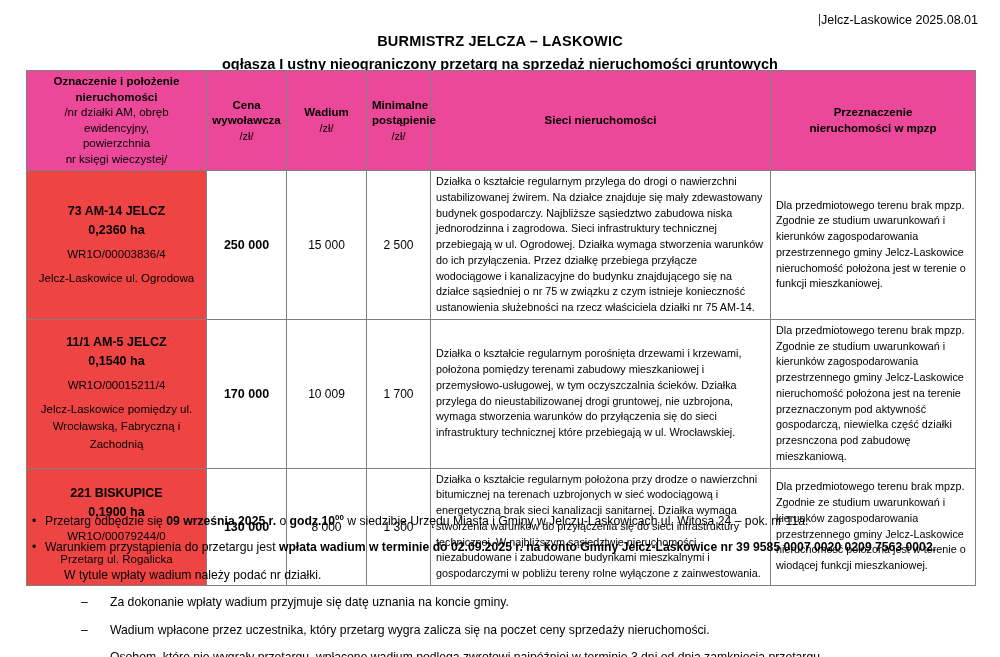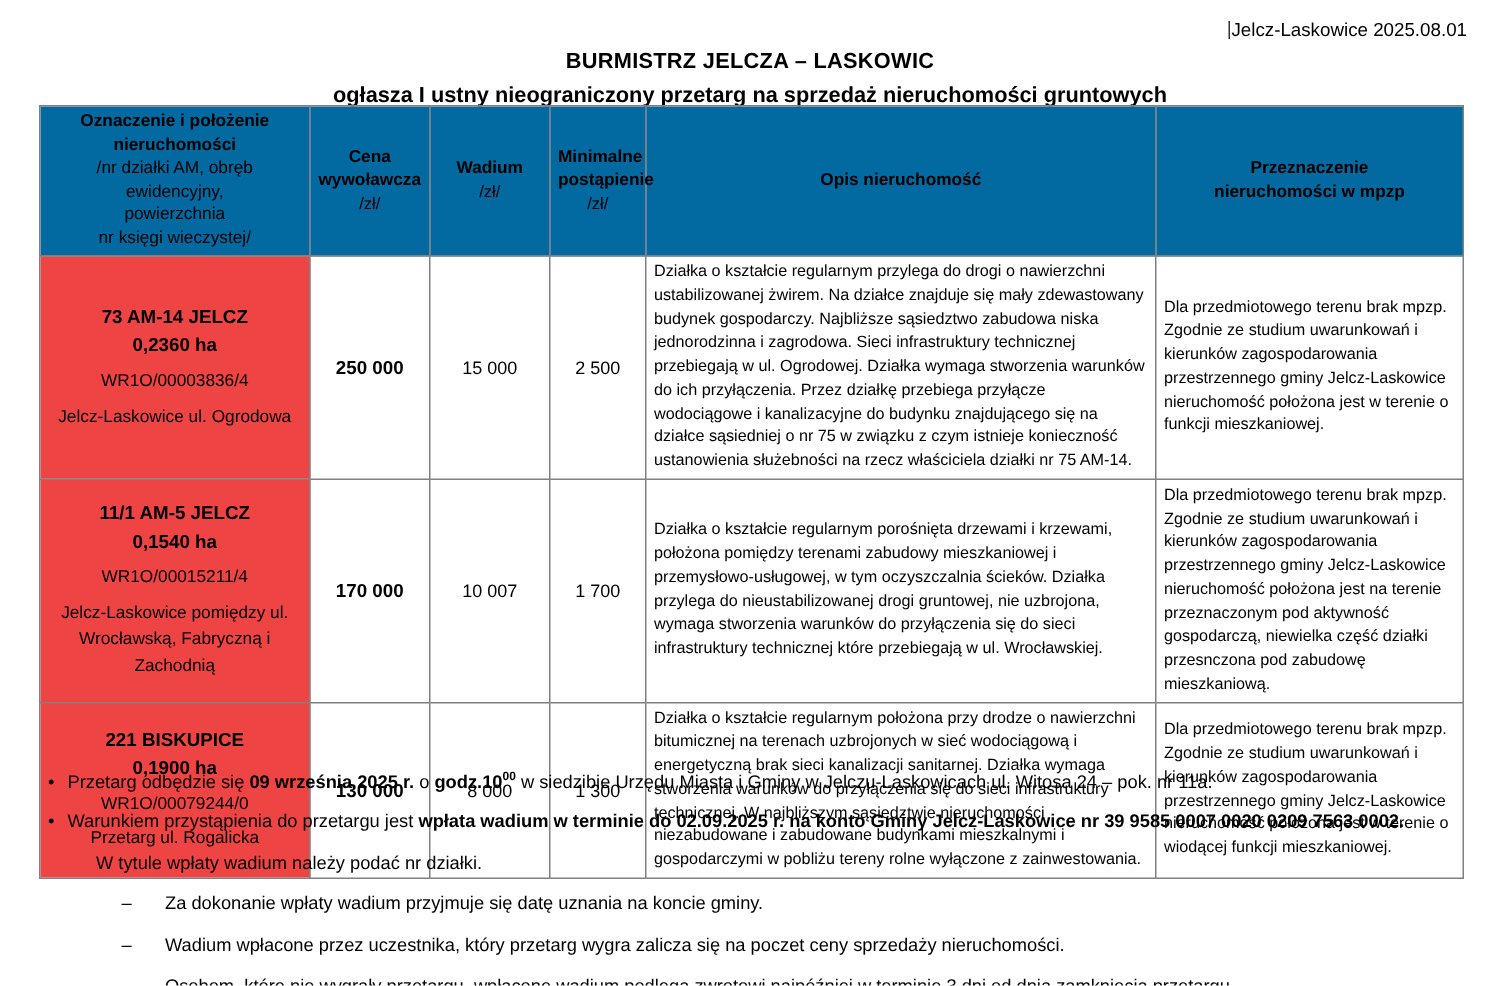--- a/index.html
+++ b/index.html
@@ -74,21 +74,21 @@
     width: 949px;
     border: 1px solid #808080;
   }
   table.offer td, table.offer th {
     border: 1px solid #808080;
     vertical-align: middle;
     padding: 3px 5px;
     box-sizing: border-box;
   }
   thead th {
-    background: #0369a1;
+    background: #ec4899;
     font-size: 11.5px;
     font-weight: bold;
     line-height: 1.35;
     text-align: center;
     height: 88px;
   }
   th .sub {
     font-weight: normal;
     font-size: 11px;
   }
@@ -241,21 +241,21 @@
           <th>
             <div>Wadium</div>
             <div class="sub">/zł/</div>
           </th>
           <th>
             <div>Minimalne</div>
             <div>postąpienie</div>
             <div class="sub">/zł/</div>
           </th>
           <th>
-            <div>Opis nieruchomość</div>
+            <div>Sieci nieruchomości</div>
           </th>
           <th>
             <div>Przeznaczenie</div>
             <div>nieruchomości w mpzp</div>
           </th>
         </tr>
       </thead>
       <tbody>
         <tr class="r1">
           <td class="col-ozn">
@@ -271,21 +271,21 @@
           <td class="col-mpzp">Dla przedmiotowego terenu brak mpzp. Zgodnie ze studium uwarunkowań i kierunków zagospodarowania przestrzennego gminy Jelcz-Laskowice nieruchomość położona jest w terenie o funkcji mieszkaniowej.</td>
         </tr>
         <tr class="r2">
           <td class="col-ozn">
             <span class="big">11/1 AM-5 JELCZ</span>
             <span class="big">0,1540 ha</span>
             <span class="kw">WR1O/00015211/4</span>
             <span class="addr">Jelcz-Laskowice pomiędzy ul. Wrocławską, Fabryczną i Zachodnią</span>
           </td>
           <td class="col-cena">170 000</td>
-          <td class="col-wadium">10 007</td>
+          <td class="col-wadium">10 009</td>
           <td class="col-post">1 700</td>
           <td class="col-opis">Działka o kształcie regularnym porośnięta drzewami i krzewami, położona pomiędzy terenami zabudowy mieszkaniowej i przemysłowo-usługowej, w tym oczyszczalnia ścieków. Działka przylega do nieustabilizowanej drogi gruntowej, nie uzbrojona, wymaga stworzenia warunków do przyłączenia się do sieci infrastruktury technicznej które przebiegają w ul. Wrocławskiej.</td>
           <td class="col-mpzp">Dla przedmiotowego terenu brak mpzp. Zgodnie ze studium uwarunkowań i kierunków zagospodarowania przestrzennego gminy Jelcz-Laskowice nieruchomość położona jest na terenie przeznaczonym pod aktywność gospodarczą, niewielka część działki przesnczona pod zabudowę mieszkaniową.</td>
         </tr>
         <tr class="r3">
           <td class="col-ozn">
             <span class="big">221 BISKUPICE</span>
             <span class="big">0,1900 ha</span>
             <span class="kw">WR1O/00079244/0</span>
             <span class="addr">Przetarg ul. Rogalicka</span>

